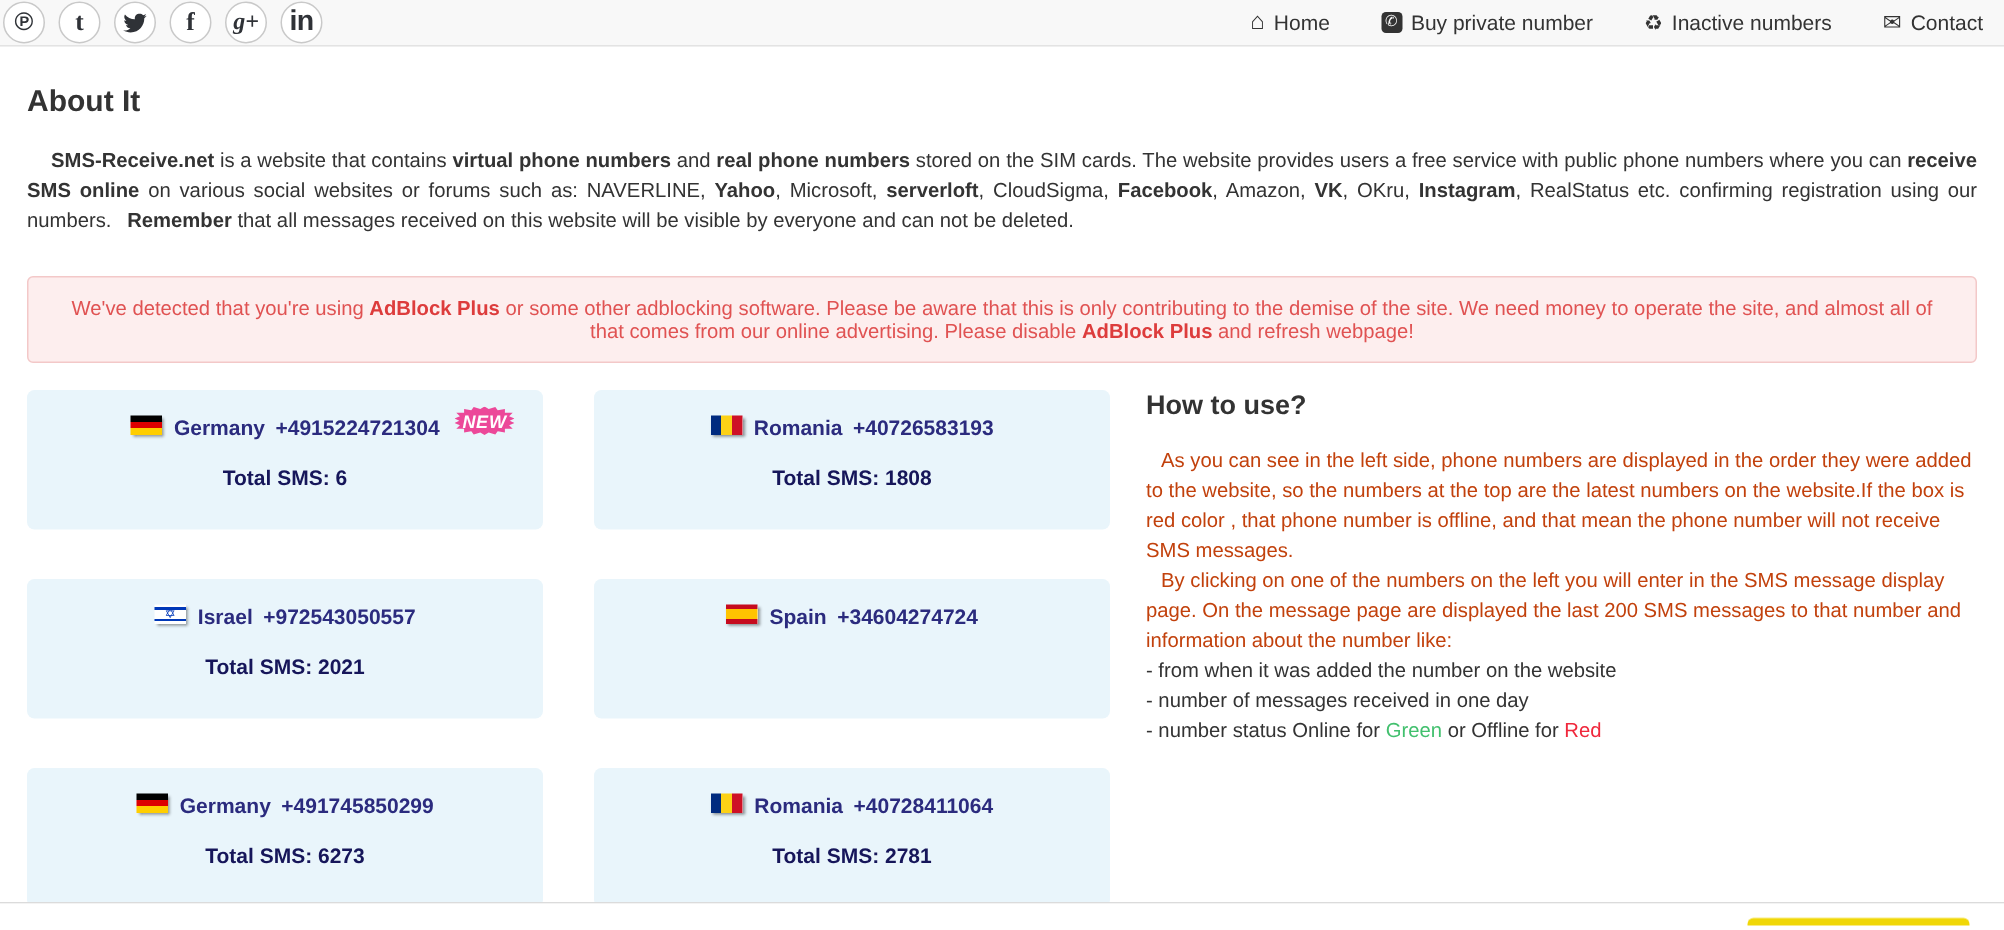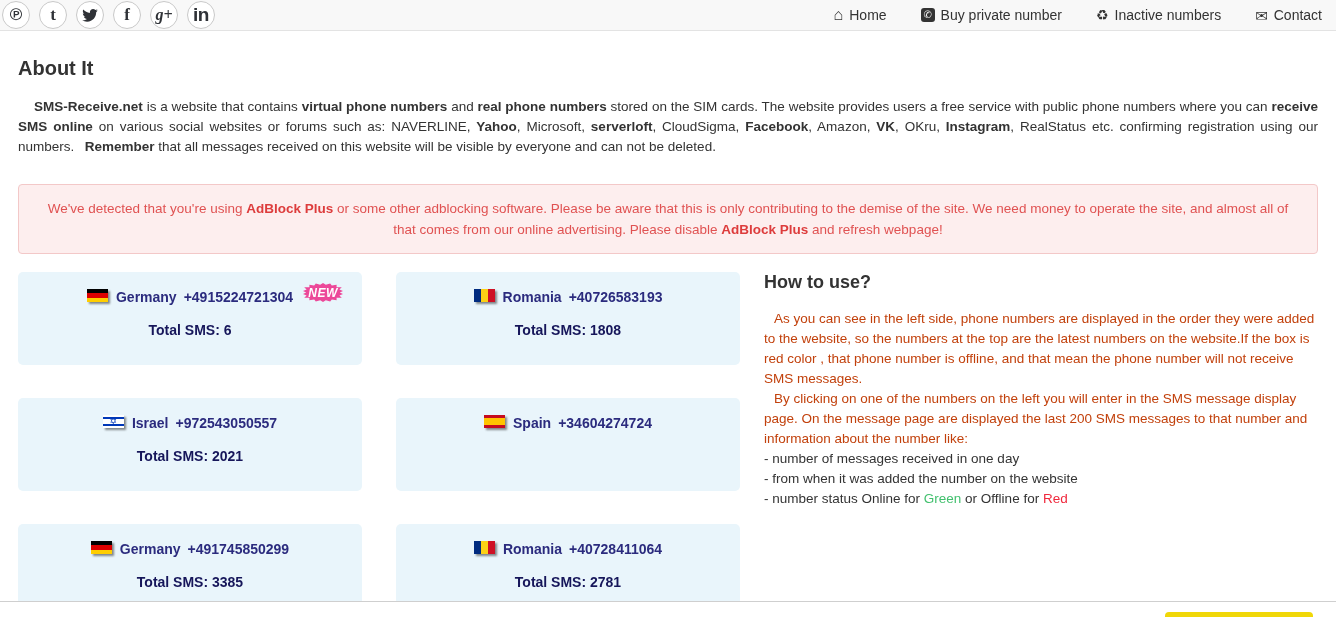--- a/index.html
+++ b/index.html
@@ -42,21 +42,21 @@
   .icon-envelope { font-size:15px; }
 
   
   .content { padding:0 18px; }
   .about-title { font-size:20px; font-weight:bold; margin:26px 0 0 0; color:#333; }
   .about-par {
     margin:17px 0 0 0; line-height:20px; text-align:justify; text-indent:16px; color:#333;
   }
   .adblock {
     margin-top:27px; background:#fdeeee; border:1px solid #f3c8c8; border-radius:4px;
-    color:#e05252; text-align:center; padding:13px 24px; line-height:21px;
+    color:#e05252; text-align:center; padding:13px 24px; line-height:15px;
   }
   .adblock b { color:#dd3c3c; }
 
   .layout { display:flex; margin-top:18px; align-items:flex-start; }
   .cards-col { width:744px; flex:0 0 744px; }
   .cards-grid { display:grid; grid-template-columns:344px 344px; column-gap:34px; row-gap:33px; }
   .num-card {
     position:relative; display:block; height:93px; background:#e9f5fb; border-radius:5px;
     text-align:center; padding-top:17px; cursor:pointer; text-decoration:none;
   }
@@ -179,38 +179,38 @@
             <div class="card-line1">
               <span class="flag flag-es"></span>
               <span>Spain +34604274724</span>
             </div>
           </a>
           <a class="num-card">
             <div class="card-line1">
               <span class="flag flag-de"></span>
               <span>Germany +491745850299</span>
             </div>
-            <div class="card-line2">Total SMS: 3385</div>
+            <div class="card-line2">Total SMS: 6273</div>
           </a>
           <a class="num-card">
             <div class="card-line1">
               <span class="flag flag-ro"></span>
               <span>Romania +40728411064</span>
             </div>
             <div class="card-line2">Total SMS: 2781</div>
           </a>
         </div>
     </div>
 
     <div class="howto-col">
       <h2 class="howto-title">How to use?</h2>
       <p class="howto-par">As you can see in the left side, phone numbers are displayed in the order they were added to the website, so the numbers at the top are the latest numbers on the website.If the box is red color , that phone number is offline, and that mean the phone number will not receive SMS messages.</p>
       <p class="howto-par">By clicking on one of the numbers on the left you will enter in the SMS message display page. On the message page are displayed the last 200 SMS messages to that number and information about the number like:</p>
+      <p class="howto-line">- from when it was added the number on the website</p>
       <p class="howto-line">- number of messages received in one day</p>
-      <p class="howto-line">- from when it was added the number on the website</p>
       <p class="howto-line"><span>- number status Online for </span><span style="color: rgb(66, 192, 110);">Green</span><span> or Offline for </span><span style="color: rgb(240, 40, 60);">Red</span></p>
     </div>
   </div>
 </div>
 
 <div class="bottom-strip">
   <div class="yellow-bar"></div>
 </div>
 
 </body></html>

